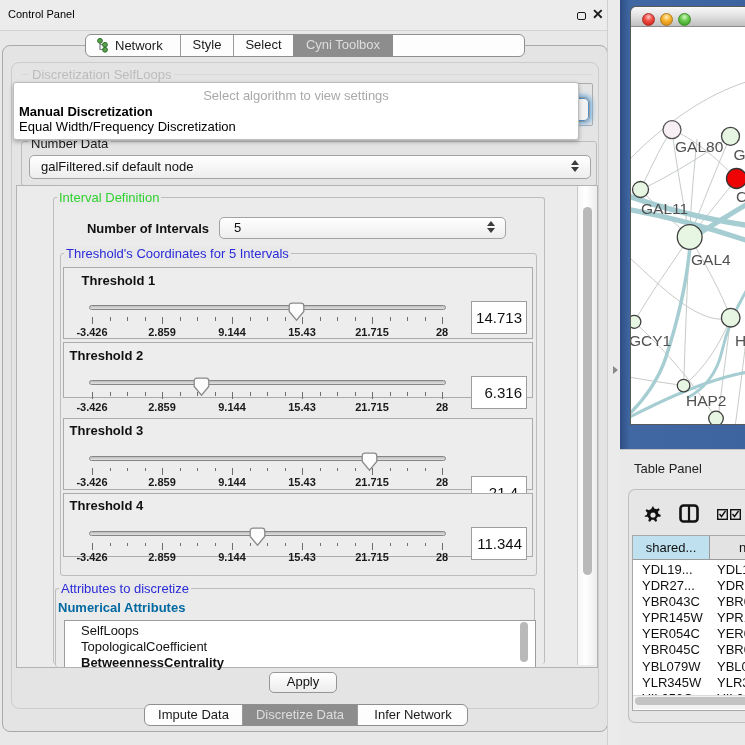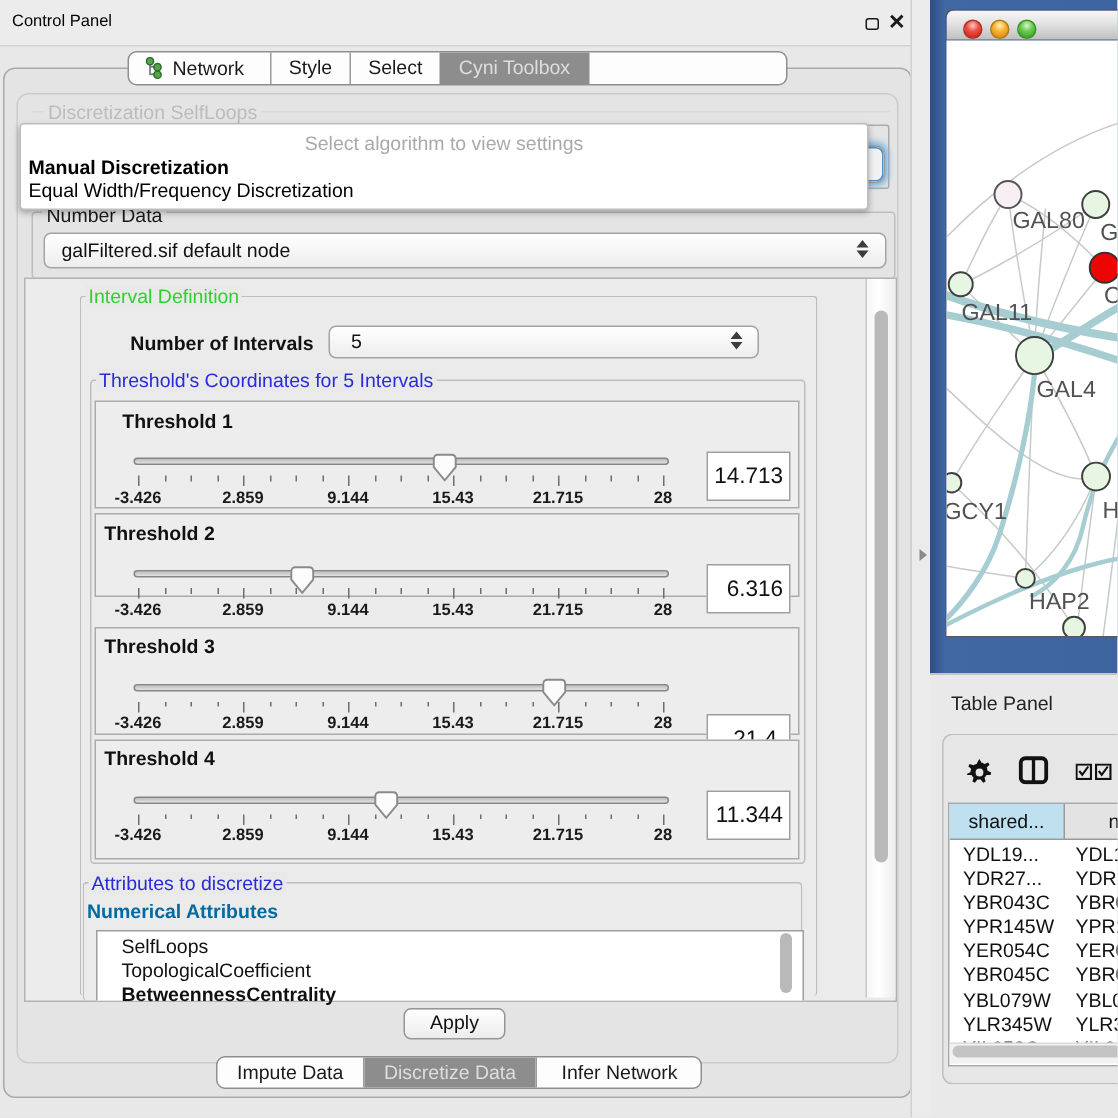--- a/index.html
+++ b/index.html
@@ -154,21 +154,21 @@
 <div class="abs" style="left:73.5px;top:57.5px;width:50px;text-align:center;font-size:11px;font-weight:bold;color:#1a1a1a;">2.859</div>
 <div class="abs" style="left:143.5px;top:57.5px;width:50px;text-align:center;font-size:11px;font-weight:bold;color:#1a1a1a;">9.144</div>
 <div class="abs" style="left:213.5px;top:57.5px;width:50px;text-align:center;font-size:11px;font-weight:bold;color:#1a1a1a;">15.43</div>
 <div class="abs" style="left:283.5px;top:57.5px;width:50px;text-align:center;font-size:11px;font-weight:bold;color:#1a1a1a;">21.715</div>
 <div class="abs" style="left:353.5px;top:57.5px;width:50px;text-align:center;font-size:11px;font-weight:bold;color:#1a1a1a;">28</div>
 <svg class="abs" style="left:297.5px;top:33.5px" width="17" height="20" viewBox="0 0 17 20">
           <path d="M1.2 4 Q1.2 1.2 4 1.2 L13 1.2 Q15.8 1.2 15.8 4 L15.8 9.5 L8.5 18.2 L1.2 9.5 Z" fill="#fcfcfc" stroke="#8a8a8a" stroke-width="1.3"></path>
         </svg>
 <div class="abs" style="left:407.5px;top:33px;width:56px;height:33px;background:#fff;border:1px solid #9d9d9d;font-size:15px;color:#111;text-align:right;line-height:31px;padding-right:8px;box-sizing:border-box;margin-top:24px;">21.4</div>
 </div>
-<div class="abs" style="left:62.5px;top:492.9px;width:470px;height:80px;background:#ededed;border:1px solid #ababab;box-sizing:border-box;">
+<div class="abs" style="left:62.5px;top:492.9px;width:470px;height:64px;background:#ededed;border:1px solid #ababab;box-sizing:border-box;">
 <div class="abs" style="left:6px;top:4.5px;font-size:13px;font-weight:bold;color:#111;">Threshold 4</div>
 <div class="abs" style="left:25px;top:37px;width:357px;height:5px;background:linear-gradient(#bdbdbd,#e2e2e2);border:1px solid #868686;border-radius:3px;box-sizing:border-box;"></div>
 <div class="abs" style="left:28.5px;top:49px;width:1px;height:7px;background:#6e6e6e;"></div>
         <div class="abs" style="left:46.0px;top:49px;width:1px;height:3.5px;background:#6e6e6e;"></div>
         <div class="abs" style="left:63.5px;top:49px;width:1px;height:3.5px;background:#6e6e6e;"></div>
         <div class="abs" style="left:81.0px;top:49px;width:1px;height:3.5px;background:#6e6e6e;"></div>
         <div class="abs" style="left:98.5px;top:49px;width:1px;height:7px;background:#6e6e6e;"></div>
         <div class="abs" style="left:116.0px;top:49px;width:1px;height:3.5px;background:#6e6e6e;"></div>
         <div class="abs" style="left:133.5px;top:49px;width:1px;height:3.5px;background:#6e6e6e;"></div>
         <div class="abs" style="left:151.0px;top:49px;width:1px;height:3.5px;background:#6e6e6e;"></div>

